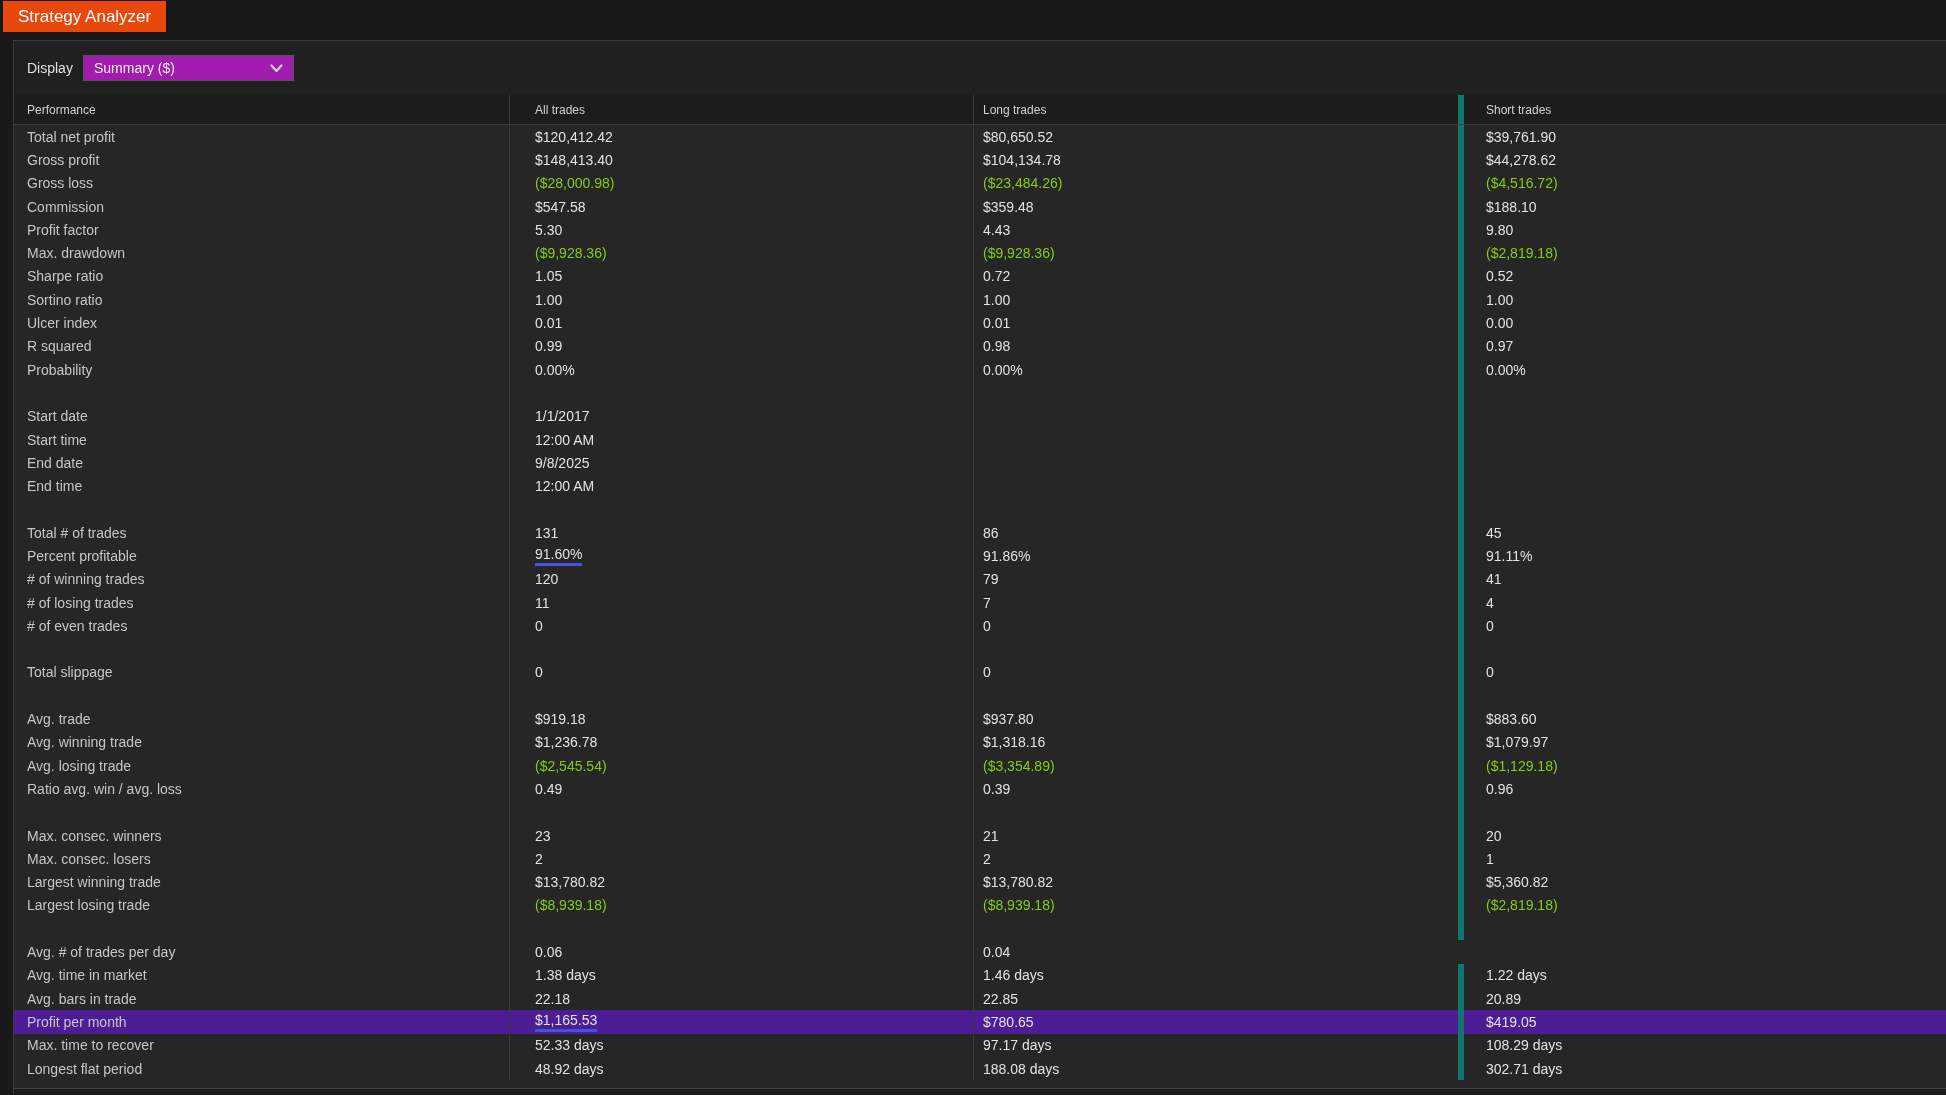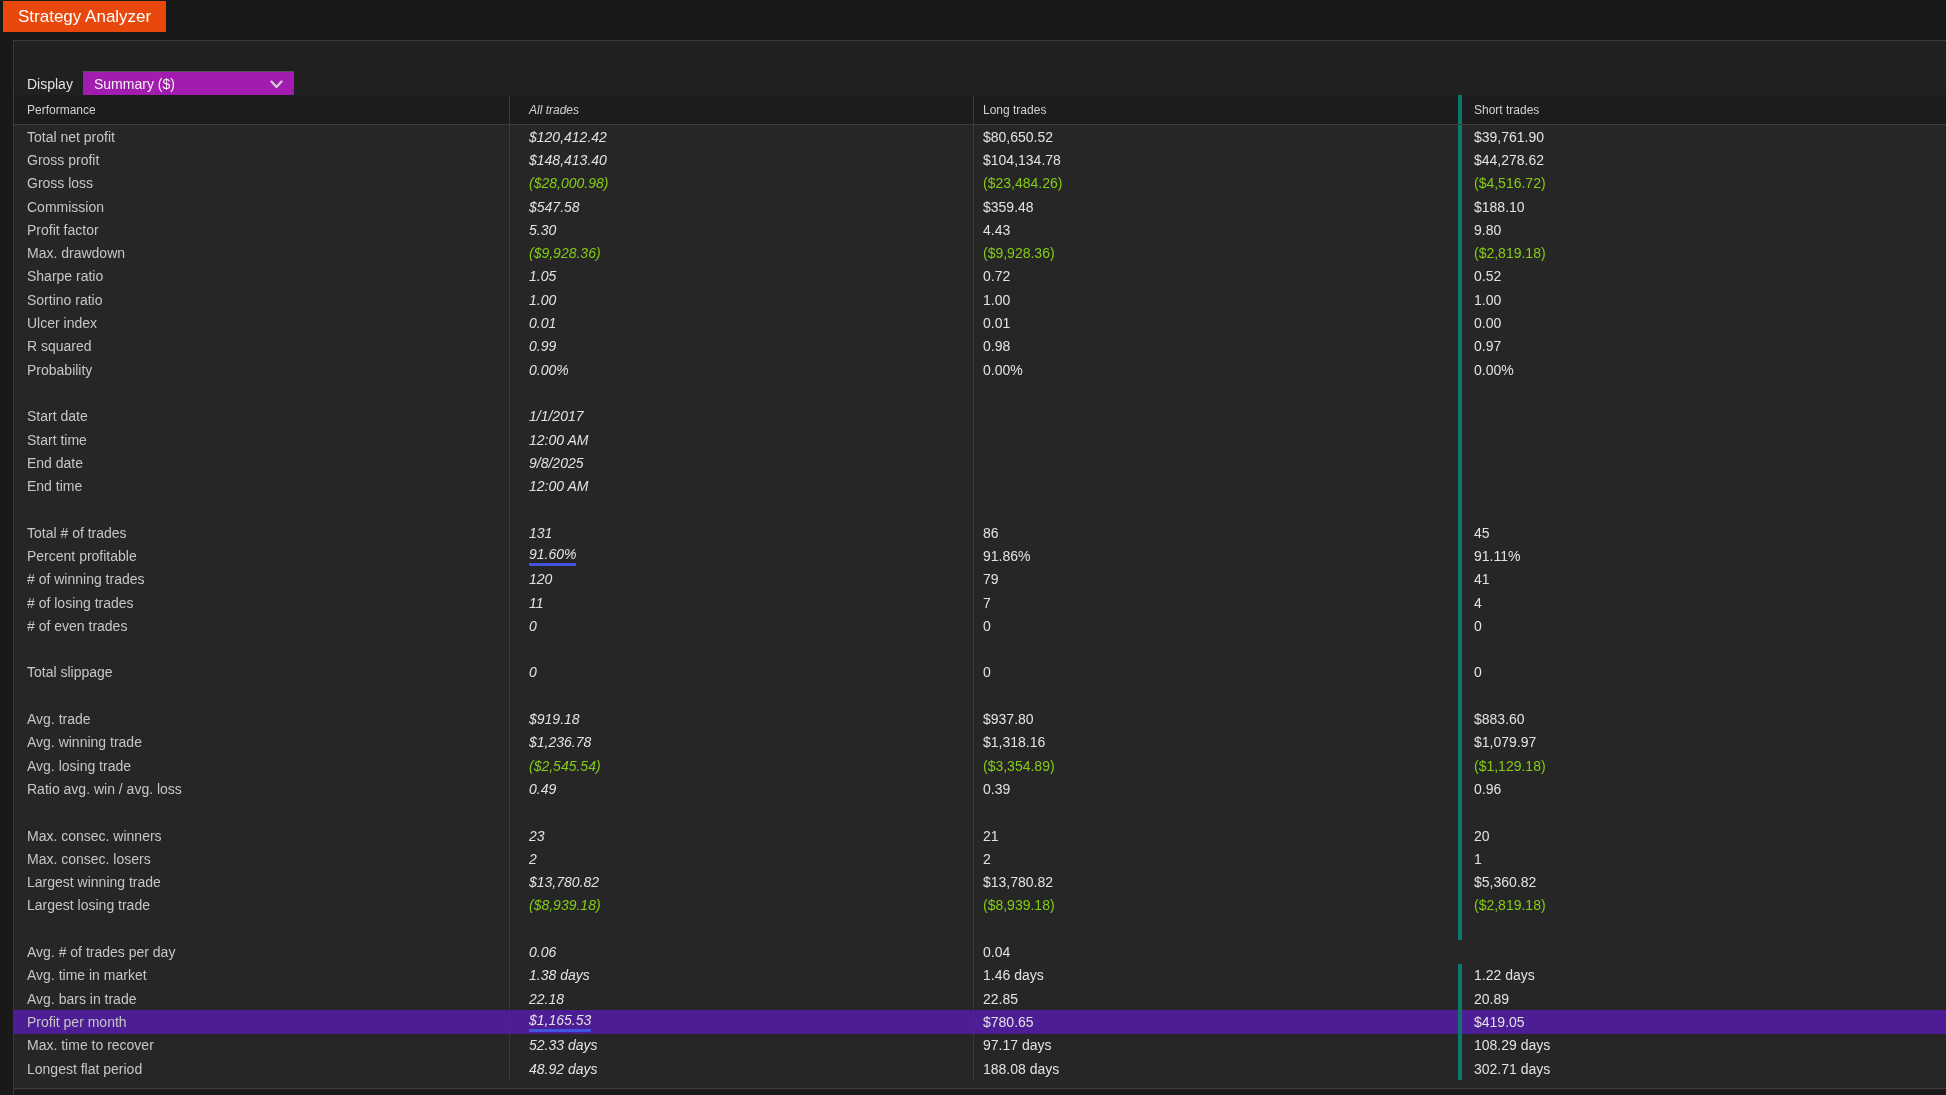--- a/index.html
+++ b/index.html
@@ -15,43 +15,43 @@
     position:absolute;left:3px;top:1px;height:31px;line-height:31px;
     background:#e8480c;color:#ffffff;font-size:17px;padding:0 15px;
     white-space:nowrap;
   }
   
   .panel{
     position:absolute;left:13px;top:40px;right:0;bottom:0;
     background:#202020;border-top:1px solid #3a3a3a;border-left:1px solid #3a3a3a;
     box-sizing:border-box;
   }
-  .toolbar{position:absolute;left:0;top:16px;width:100%;height:54px;text-align:center;}
+  .toolbar{position:absolute;left:0;top:0;width:100%;height:54px;text-align:center;}
   .display-label{
     position:absolute;left:13px;top:0;height:54px;line-height:54px;
     color:#e0e0e0;font-size:14px;
   }
   .dropdown{
     position:absolute;left:69px;top:14px;width:211px;height:26px;
     background:#a21caf;border:1px solid #50535a;box-sizing:border-box;
     color:#f0f0f0;font-size:14px;line-height:24px;padding:0 10px;
     display:flex;align-items:center;justify-content:space-between;cursor:default;
   }
   .chev{width:13px;height:9px;flex:0 0 auto;}
   
   .ttable{position:absolute;left:0;top:54px;right:0;bottom:0;background:#262626;}
   .thead{
     display:flex;height:30px;background:#1c1c1c;border-bottom:1px solid #3e3e3e;
     box-sizing:border-box;color:#d2d2d2;font-size:12px;
   }
   .hcell{display:flex;align-items:center;box-sizing:border-box;}
   .c1{width:495px;padding-left:13px;}
-  .c2{width:464px;padding-left:19px;border-left:1px solid #3a3a3a;font-style:italic;}
+  .c2{width:464px;padding-left:25px;border-left:1px solid #3a3a3a;}
   .c3{width:485px;padding-left:9px;border-left:1px solid #3a3a3a;}
-  .c4{width:469px;padding-left:12px;border-left:4px solid #0f766e;}
+  .c4{width:469px;padding-left:22px;border-left:6px solid #0f766e;}
   .tbody{position:relative;}
   .trow{display:flex;height:23.3px;box-sizing:border-box;}
   .trow.hl{background:#4c1d95;}
   .cell{display:flex;align-items:center;box-sizing:border-box;overflow:hidden;white-space:nowrap;}
   .cell-label{color:#c6c6c6;font-size:14px;}
   .cell-val{color:#e2e2e2;font-size:14px;}
   .val{display:inline-block;}
   .val.neg{color:#84cc16;}
   .val.u{border-bottom:3px solid #4353e0;padding-bottom:1px;}
   .table-bottom{

